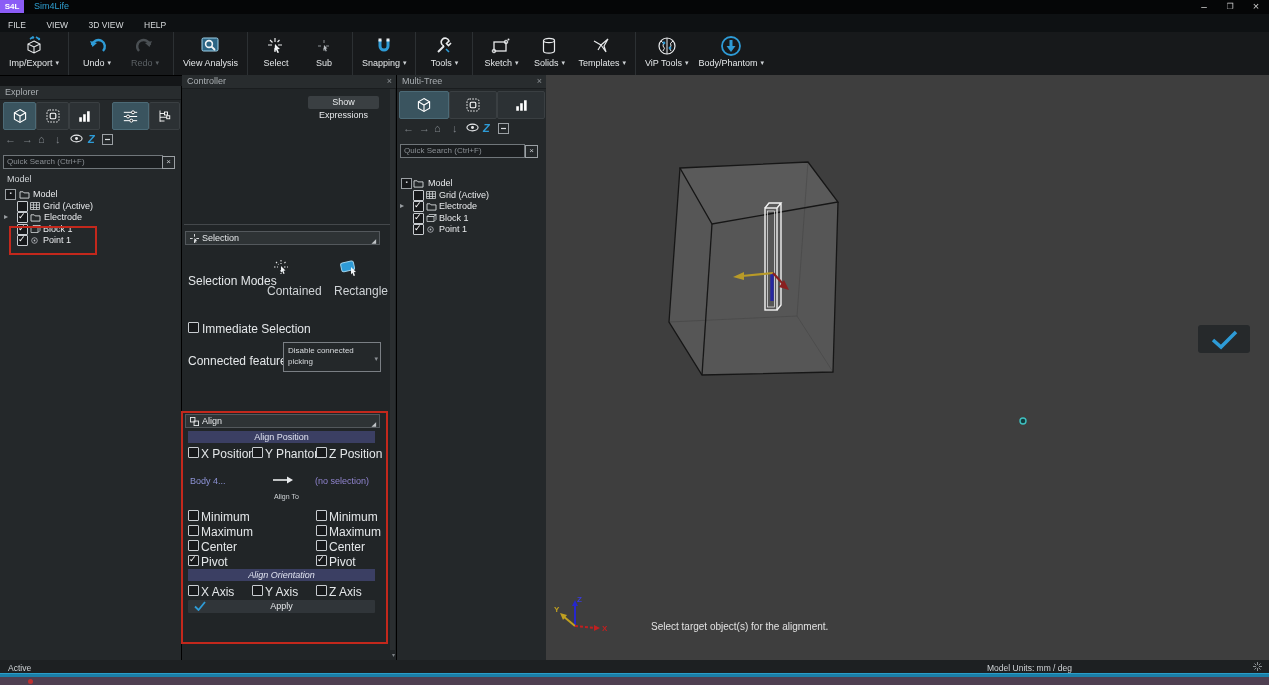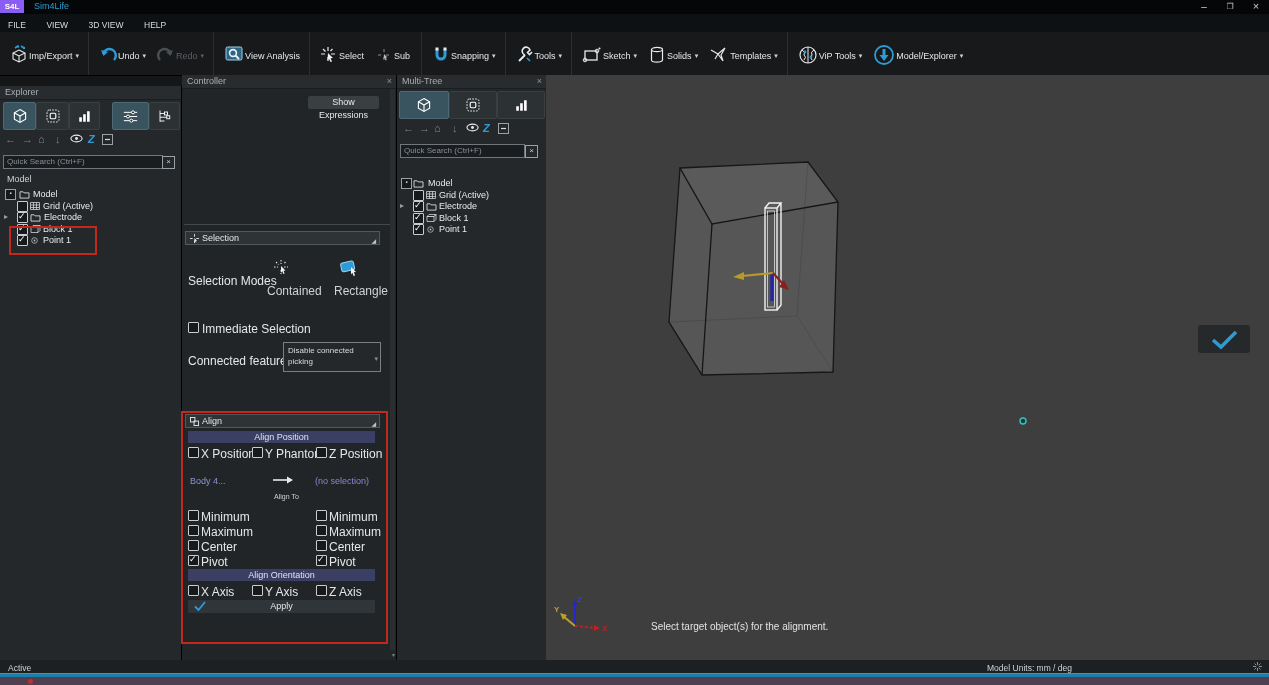--- a/index.html
+++ b/index.html
@@ -10,21 +10,21 @@
   #titlebar{left:0;top:0;width:1269px;height:14px;background:#050607;}
   #logo{left:0;top:0;width:24px;height:13px;background:#8b5cf6;color:#fff;font-size:8px;font-weight:bold;
         text-align:center;line-height:13px;}
   #apptitle{left:34px;top:1px;font-size:9px;color:#2f9fd0;}
   .winbtn{top:0px;width:22px;height:13px;text-align:center;line-height:13px;font-size:10px;color:#cfcfcf;}
   #menubar{left:0;top:14px;width:1269px;height:18px;background:#0e1113;border-bottom:6px solid #0369a1;}
   .menuitem{display:inline-block;font-size:8.5px;color:#d6d9db;padding:4px 8px 0 8px;}
   #toolbar{left:0;top:32px;width:1269px;height:43px;background:#17191b;border-bottom:1px solid #000;
            display:flex;align-items:stretch;}
   .tgroup{display:flex;align-items:stretch;border-right:1px solid #2c3033;padding:0 4px;}
-  .tbtn{display:flex;align-items:center;justify-content:flex-start;padding:3px 5px 0 5px;min-width:38px;}
+  .tbtn{display:flex;flex-direction:column;align-items:center;justify-content:flex-start;padding:3px 5px 0 5px;min-width:38px;}
   .tbtn .ticon{height:22px;display:flex;align-items:center;justify-content:center;}
   .tlabelrow{display:flex;align-items:center;gap:3px;margin-top:1px;}
   .tbtn .tlabel{font-size:9px;color:#e4e7e9;white-space:nowrap;}
   .tbtn.disabled .tlabel{color:#5b6064;}
   .caret{font-size:7px;color:#cfd3d6;}
   .tbtn.disabled .caret{color:#5b6064;}
   
   .panel{background:#24282a;border-right:1px solid #000;}
   .phead{position:absolute;left:0;top:0;right:0;height:13px;background:#282c2e;border-bottom:1px solid #1a1d1f;
          font-size:9px;color:#a9aeb2;padding-left:5px;line-height:13px;}
@@ -258,21 +258,21 @@
       </div>
       <div class="tbtn">
         <div class="ticon">
           <svg width="24" height="24" viewBox="0 0 24 24">
               <circle cx="12" cy="12" r="9" fill="none" stroke="#2e9bd6" stroke-width="1.8"></circle>
               <rect x="10.5" y="6" width="3" height="7" fill="#2e9bd6"></rect>
               <path d="M7.5 12 L12 18 L16.5 12 Z" fill="#2e9bd6"></path>
             </svg>
         </div>
         <div class="tlabelrow">
-            <span class="tlabel">Model/Explorer</span>
+            <span class="tlabel">Body/Phantom</span>
             <span class="caret">▾</span>
           </div>
       </div>
     </div>
   </div>
 
   <div class="abs panel" style="left:0;top:86px;width:181px;height:585px;">
     <div class="phead"><span>Explorer</span></div>
 
     <div class="tabbtn sel" style="left:3px;width:31px;">
@@ -501,21 +501,21 @@
     <div class="abs cklabel" style="left:147px;top:435px;">Minimum</div>
     <div class="cb" style="left:134px;top:450px;"></div>
     <div class="abs cklabel" style="left:147px;top:450px;">Maximum</div>
     <div class="cb" style="left:134px;top:465px;"></div>
     <div class="abs cklabel" style="left:147px;top:465px;">Center</div>
     <div class="cb checked" style="left:134px;top:480px;">
         <i class="ck">✓</i>
       </div>
     <div class="abs cklabel" style="left:147px;top:480px;">Pivot</div>
 
-    <div class="purplebar" style="left:6px;top:494px;width:187px;">Align Orientation</div>
+    <div class="purplebar" style="left:6px;top:494px;width:187px;font-style:italic;">Align Orientation</div>
 
     <div class="cb" style="left:6px;top:510px;"></div>
     <div class="abs cklabel" style="left:19px;top:510px;">X Axis</div>
     <div class="cb" style="left:70px;top:510px;"></div>
     <div class="abs cklabel" style="left:83px;top:510px;">Y Axis</div>
     <div class="cb" style="left:134px;top:510px;"></div>
     <div class="abs cklabel" style="left:147px;top:510px;">Z Axis</div>
 
     <div class="abs" style="left:6px;top:525px;width:187px;height:13px;background:#303539;border-radius:1px;">
       <span style="position:absolute;left:6px;top:1px;">

